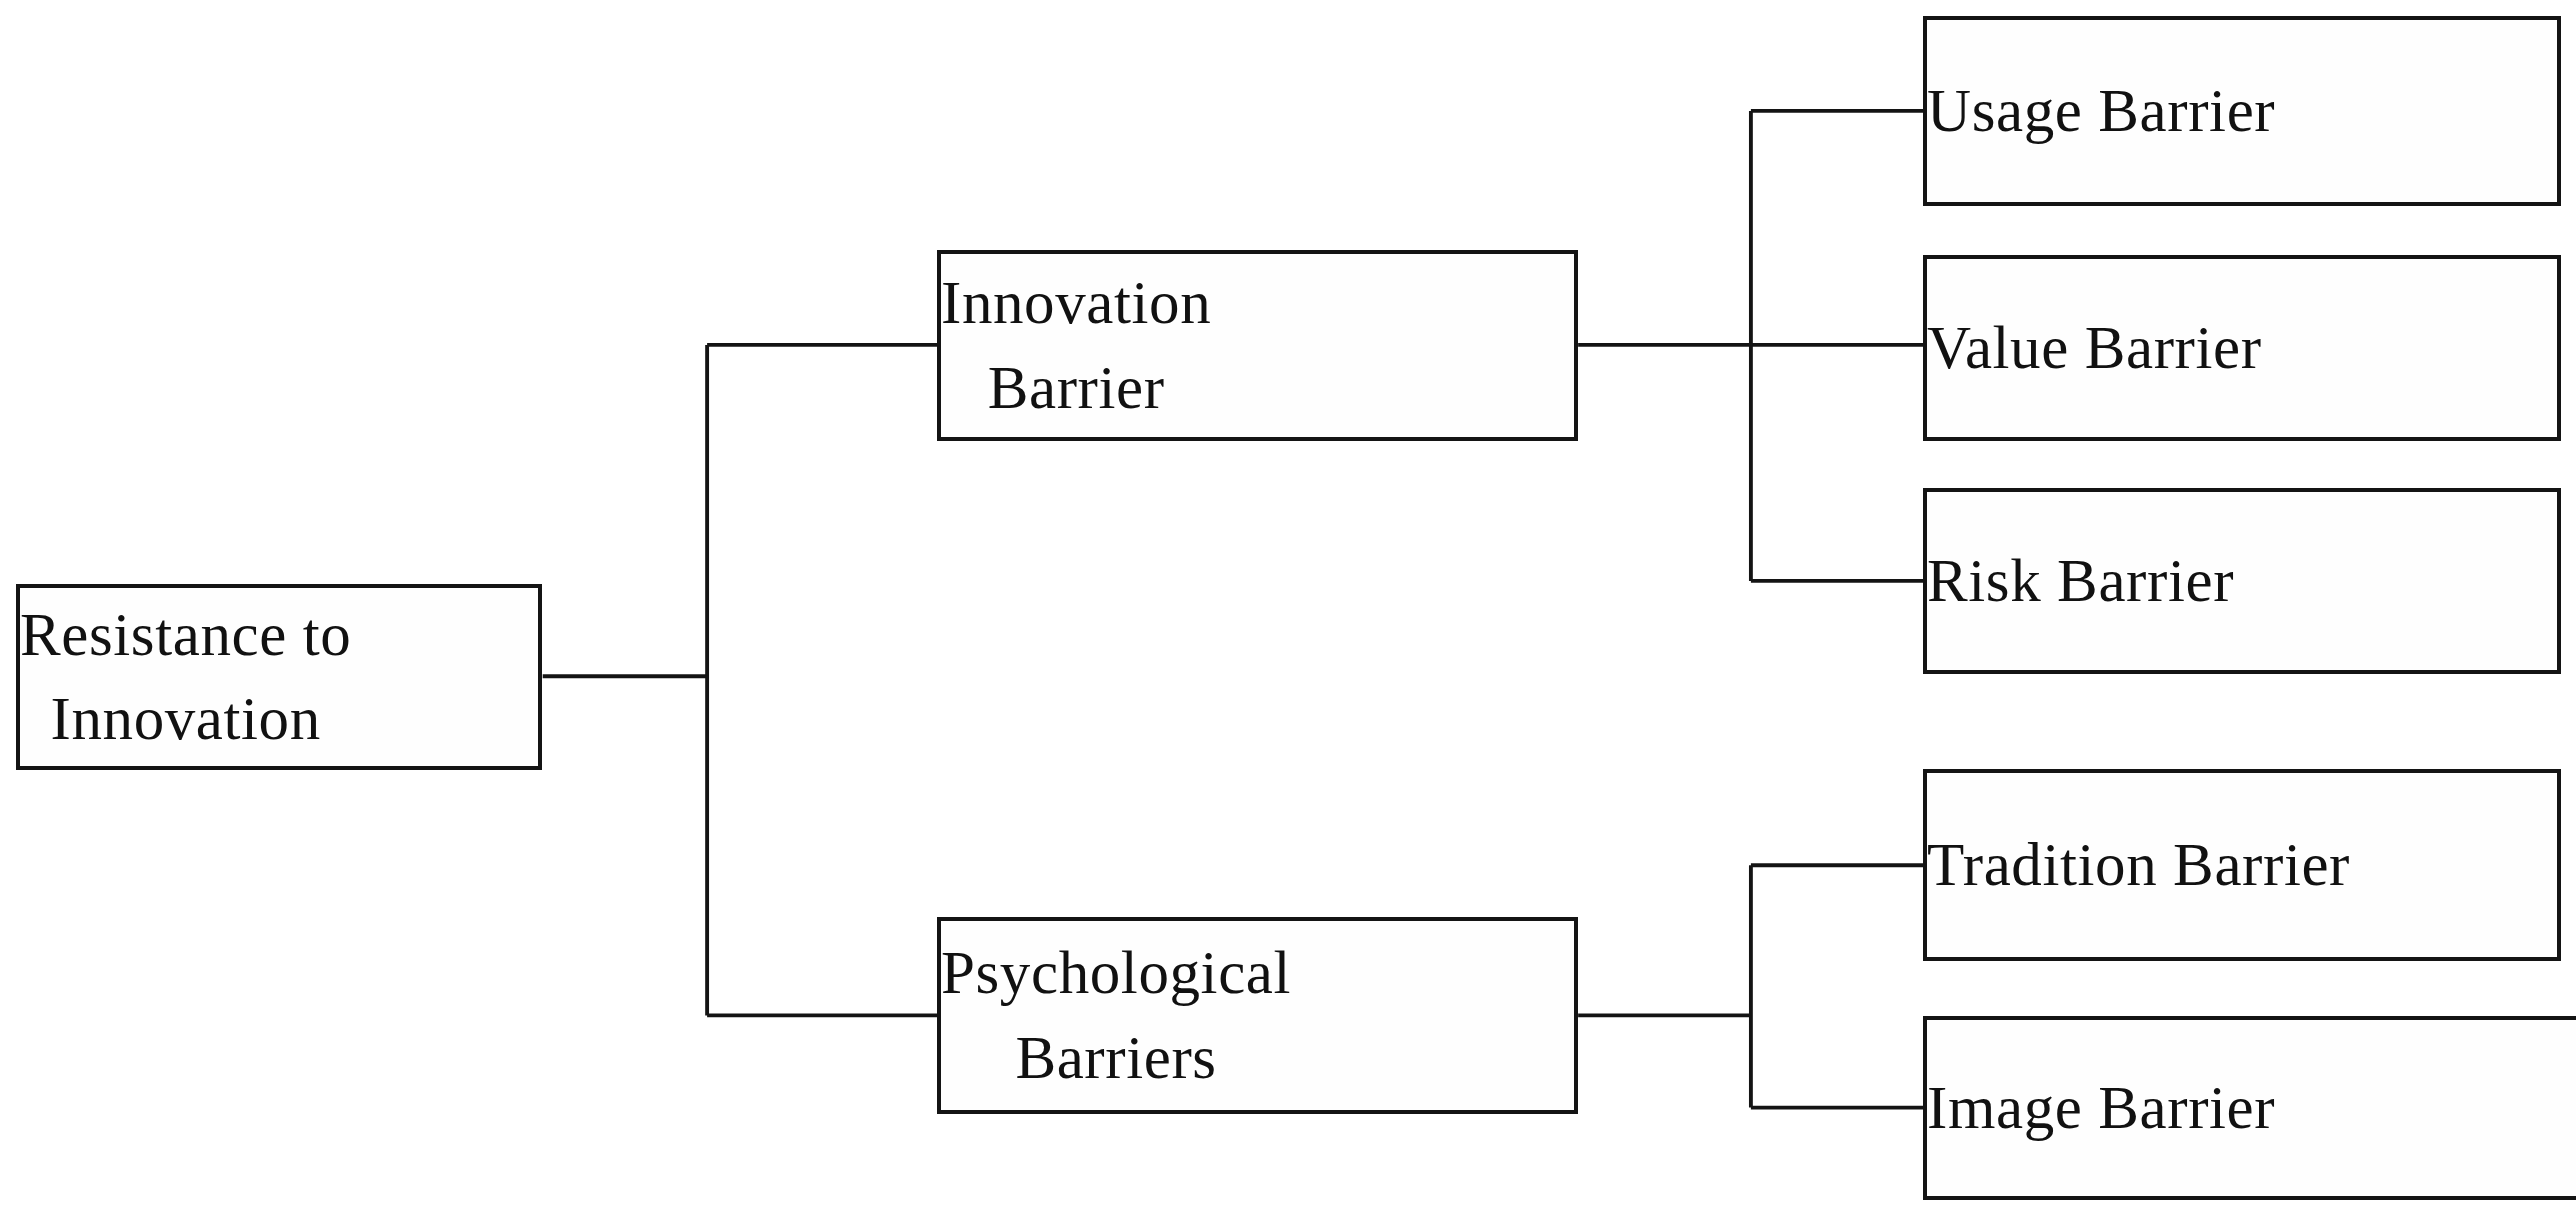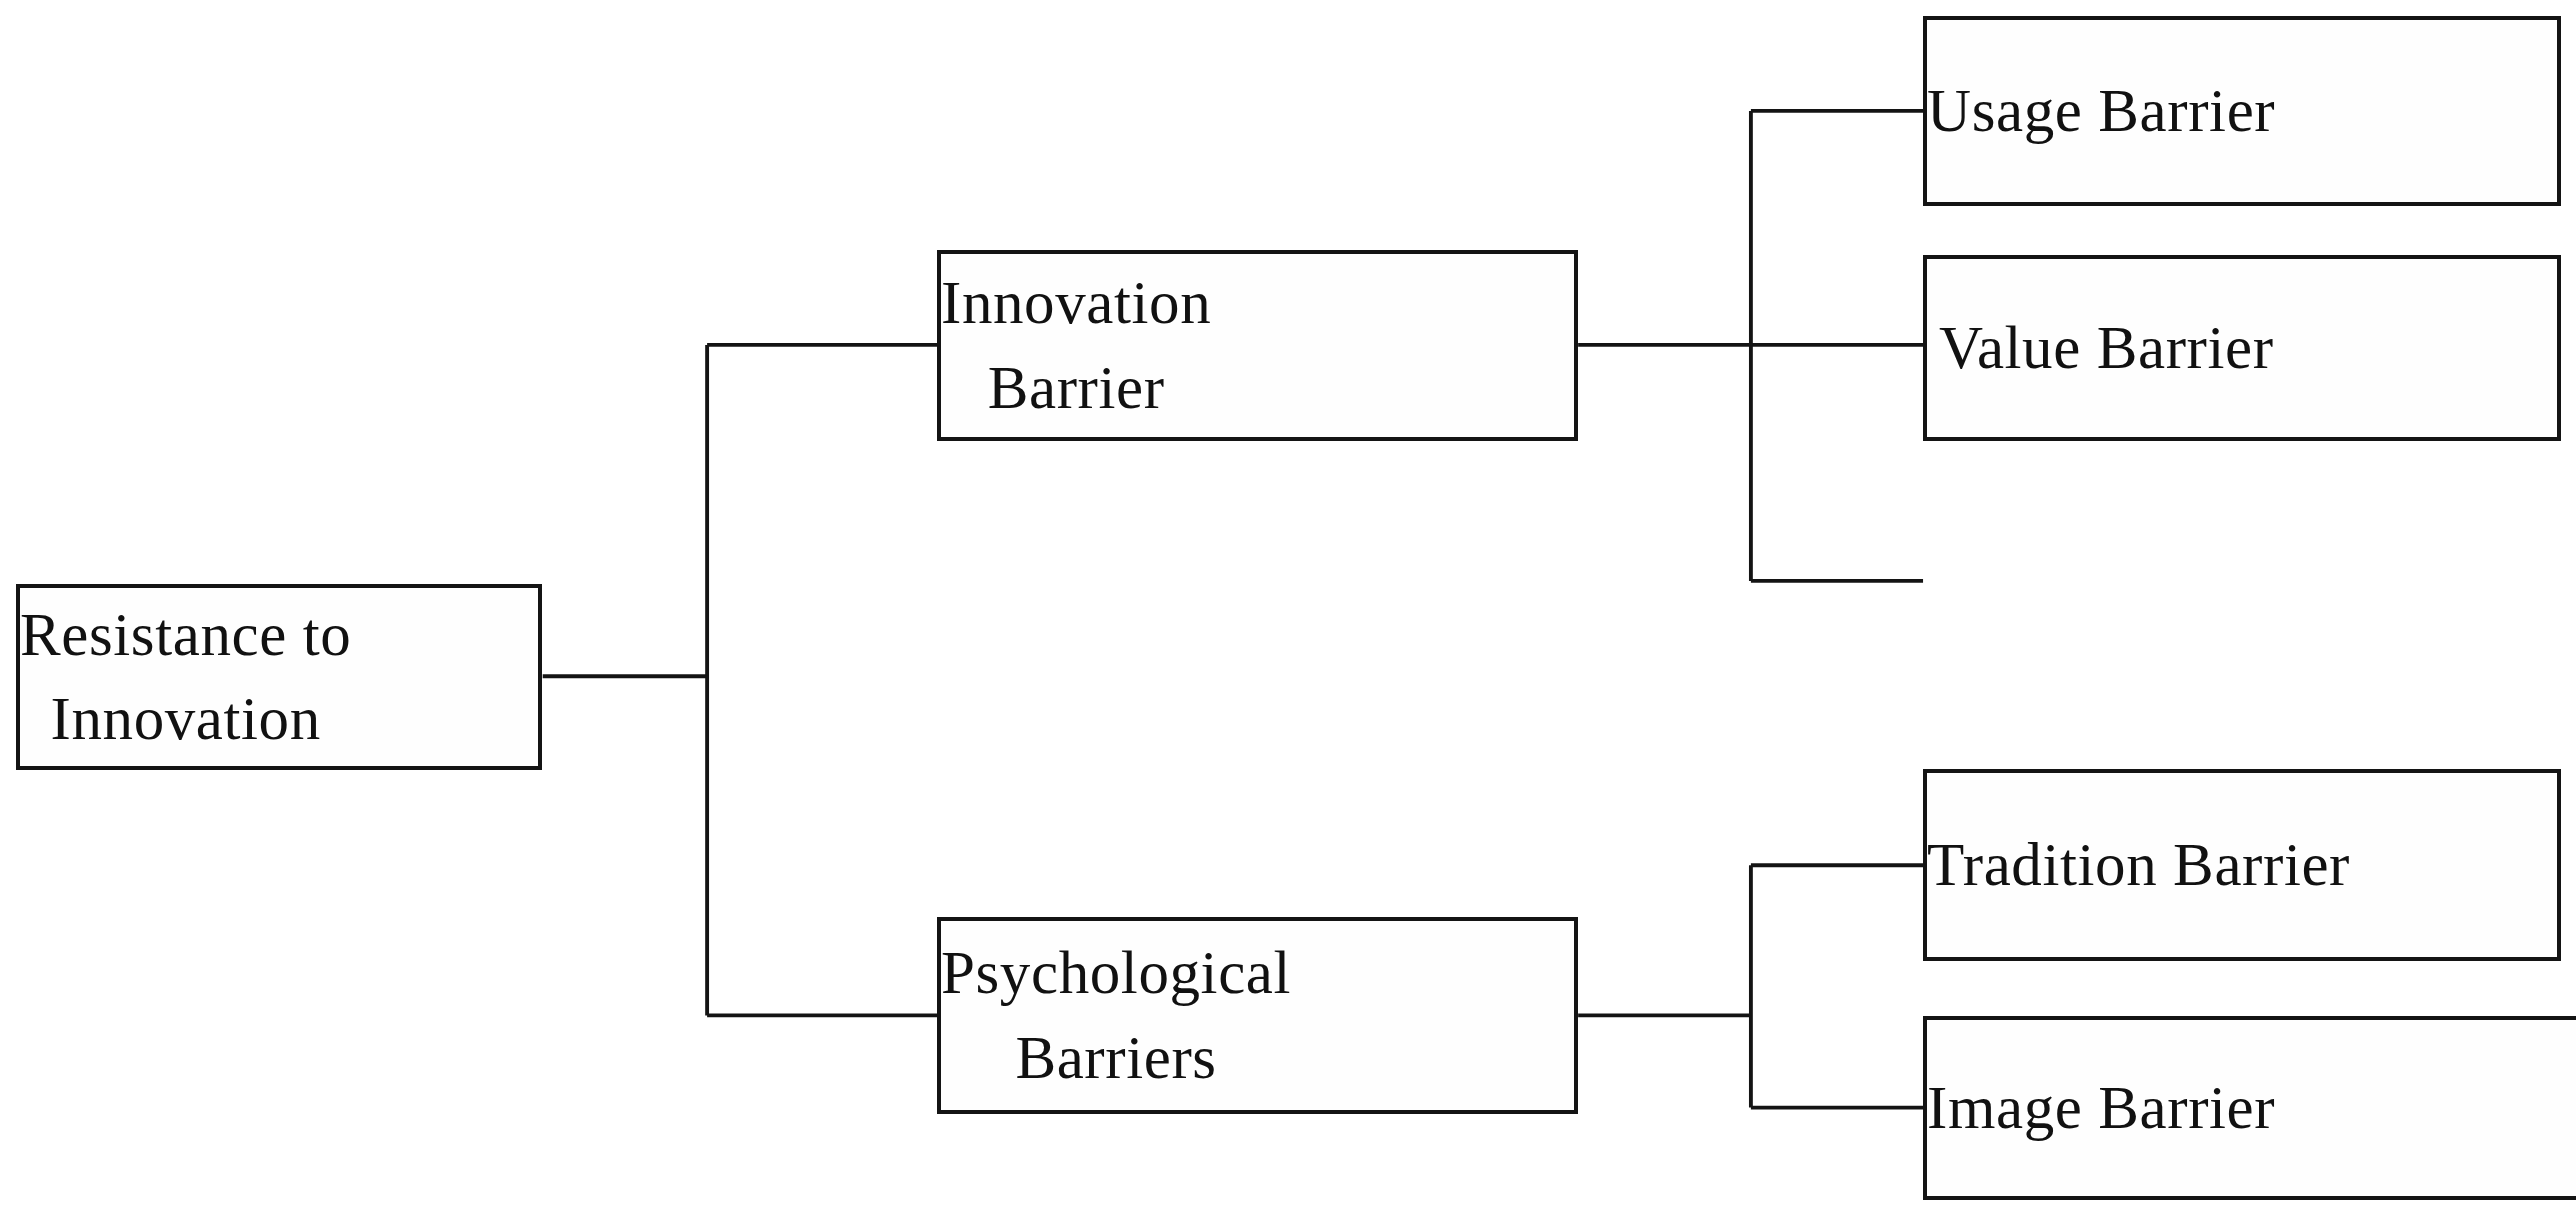--- a/index.html
+++ b/index.html
@@ -49,21 +49,21 @@
     font-size: 61px;
     line-height: 1.38;
     white-space: pre-line;
     letter-spacing: 0.6px;
   }
   
   .n-root         { left: 16px;   top: 584px;  width: 526px; height: 186px; font-family: Liberation Serif, serif; }
   .n-functional   { left: 937px; top: 250px;  width: 641px; height: 191px; }
   .n-psychological{ left: 937px; top: 917px; width: 641px; height: 197px; }
   .n-usage        { left: 1923px; top: 16px;   width: 638px; height: 190px; }
-  .n-value        { left: 1923px; top: 255px;  width: 638px; height: 186px; padding-left: 12px; }
+  .n-value        { left: 1923px; top: 255px;  width: 638px; height: 186px; }
   .n-risk         { left: 1923px; top: 488px;  width: 638px; height: 186px; }
   .n-tradition    { left: 1923px; top: 769px; width: 638px; height: 192px; }
   .n-image        { left: 1923px; top: 1016px; width: 718px; height: 184px; }
 </style>
 </head>
 <body>
 
 <div class="canvas">
 
   <svg class="wires" viewBox="0 0 3994 1883" aria-hidden="true">
@@ -100,20 +100,23 @@
   </div>
 
   <div class="node n-usage">
     <span class="label">Usage Barrier</span>
   </div>
 
   <div class="node n-value">
     <span class="label">Value Barrier</span>
   </div>
 
+  <div class="node n-risk">
+    <span class="label">Risk Barrier</span>
+  </div>
 
   <div class="node n-tradition">
     <span class="label">Tradition Barrier</span>
   </div>
 
   <div class="node n-image">
     <span class="label">Image Barrier</span>
   </div>
 
 </div>

